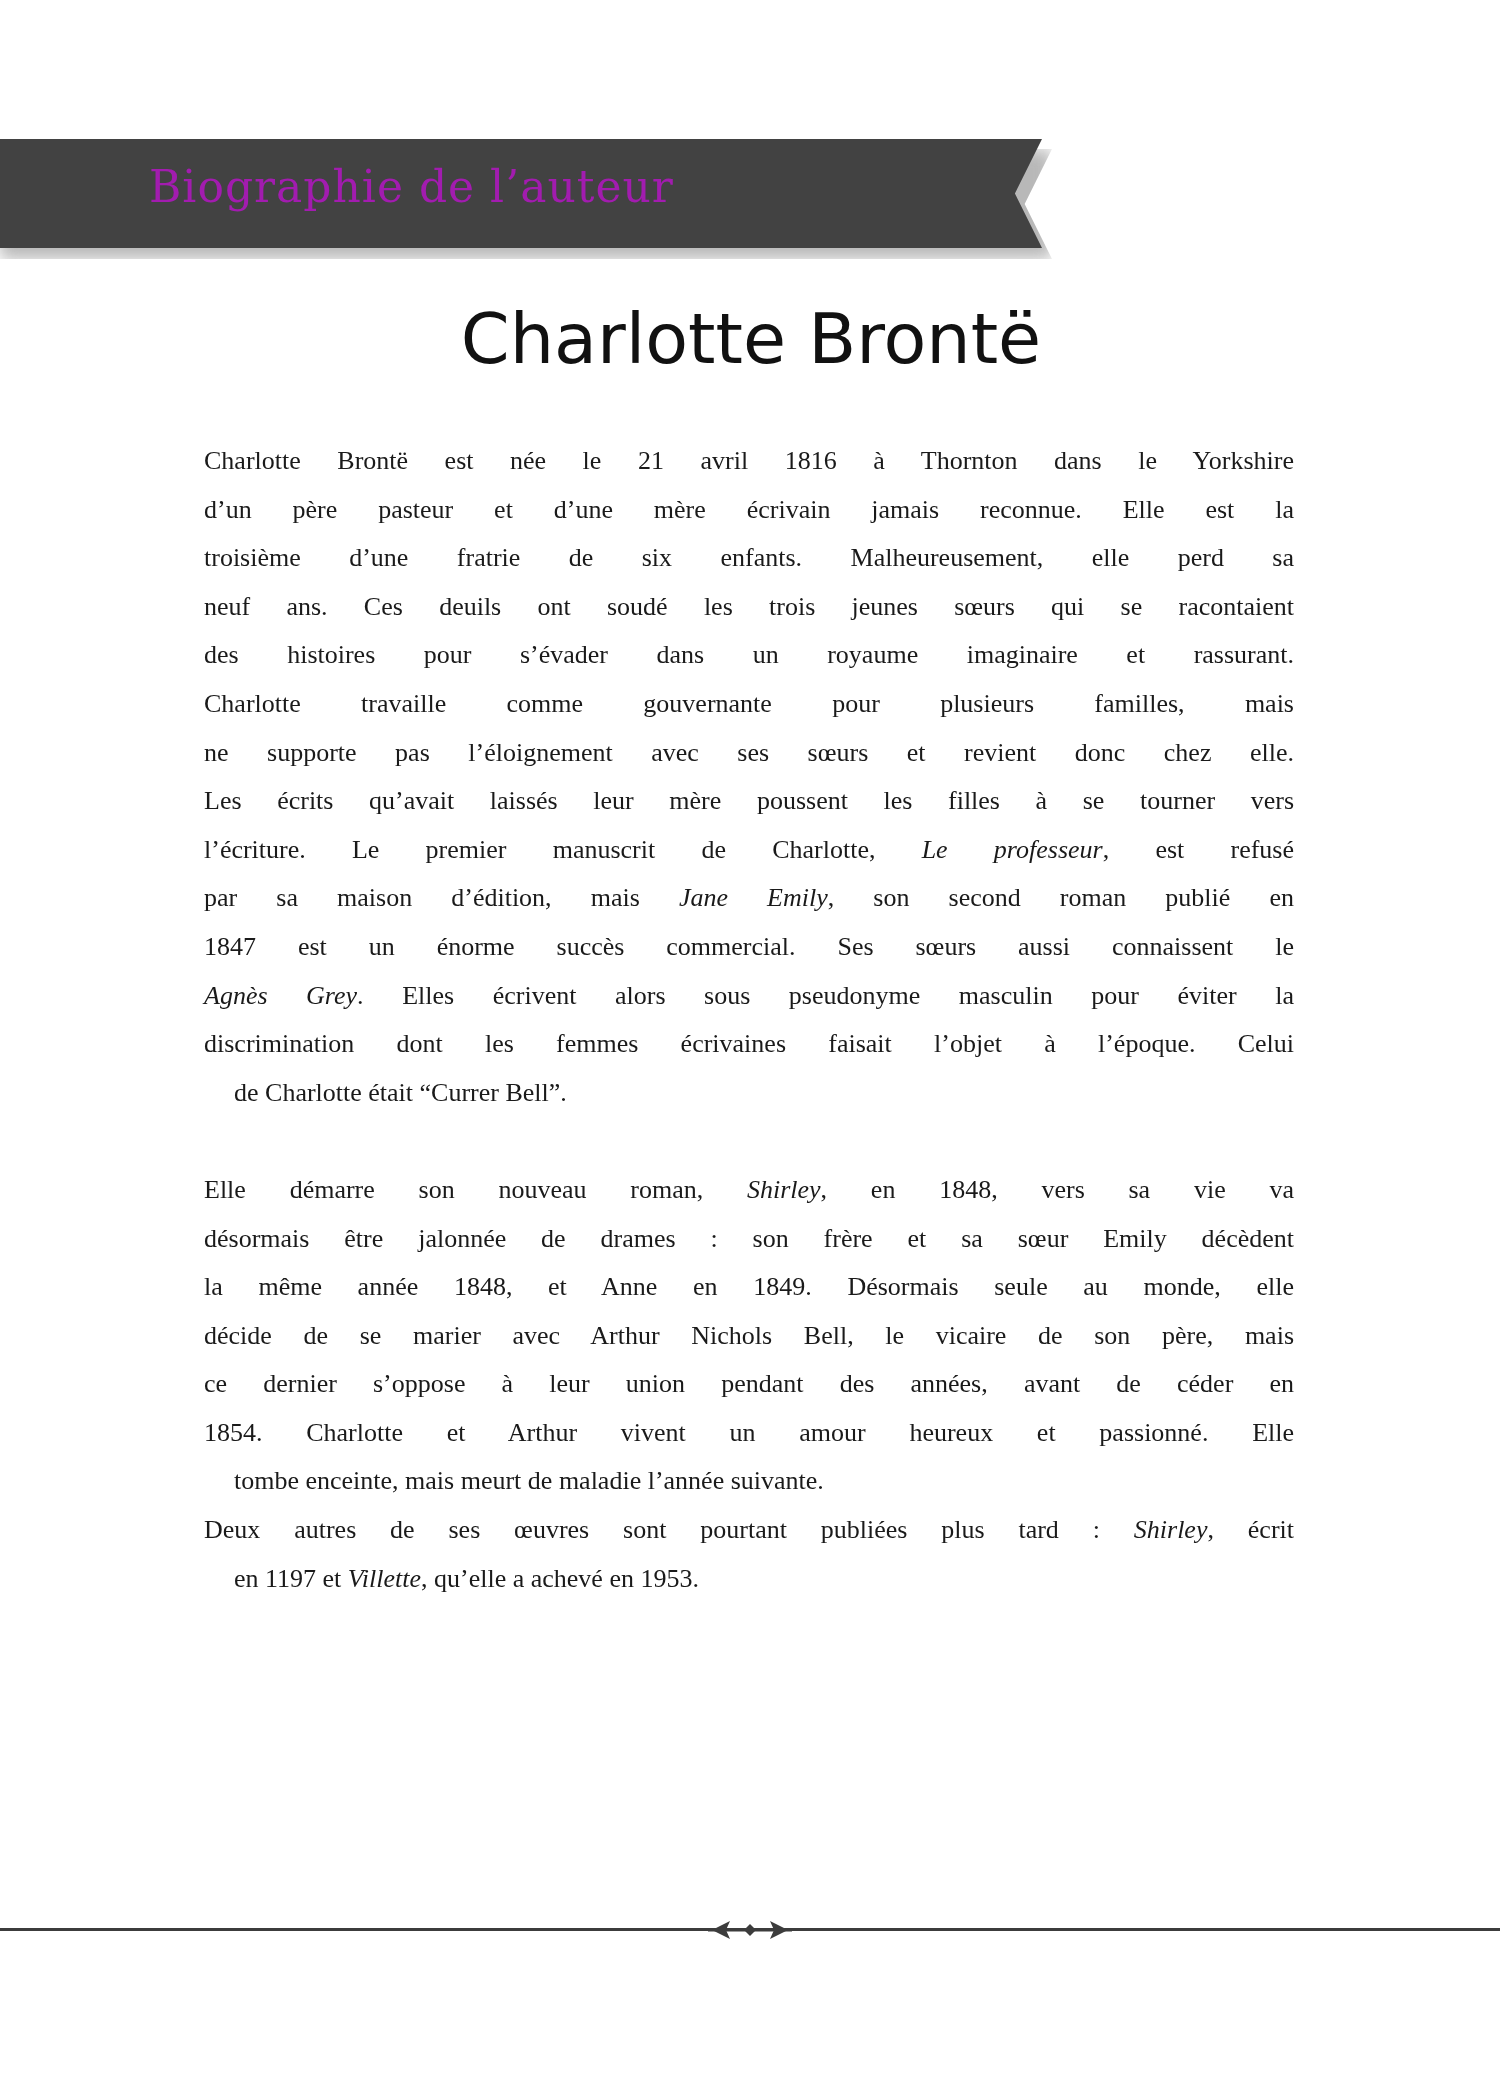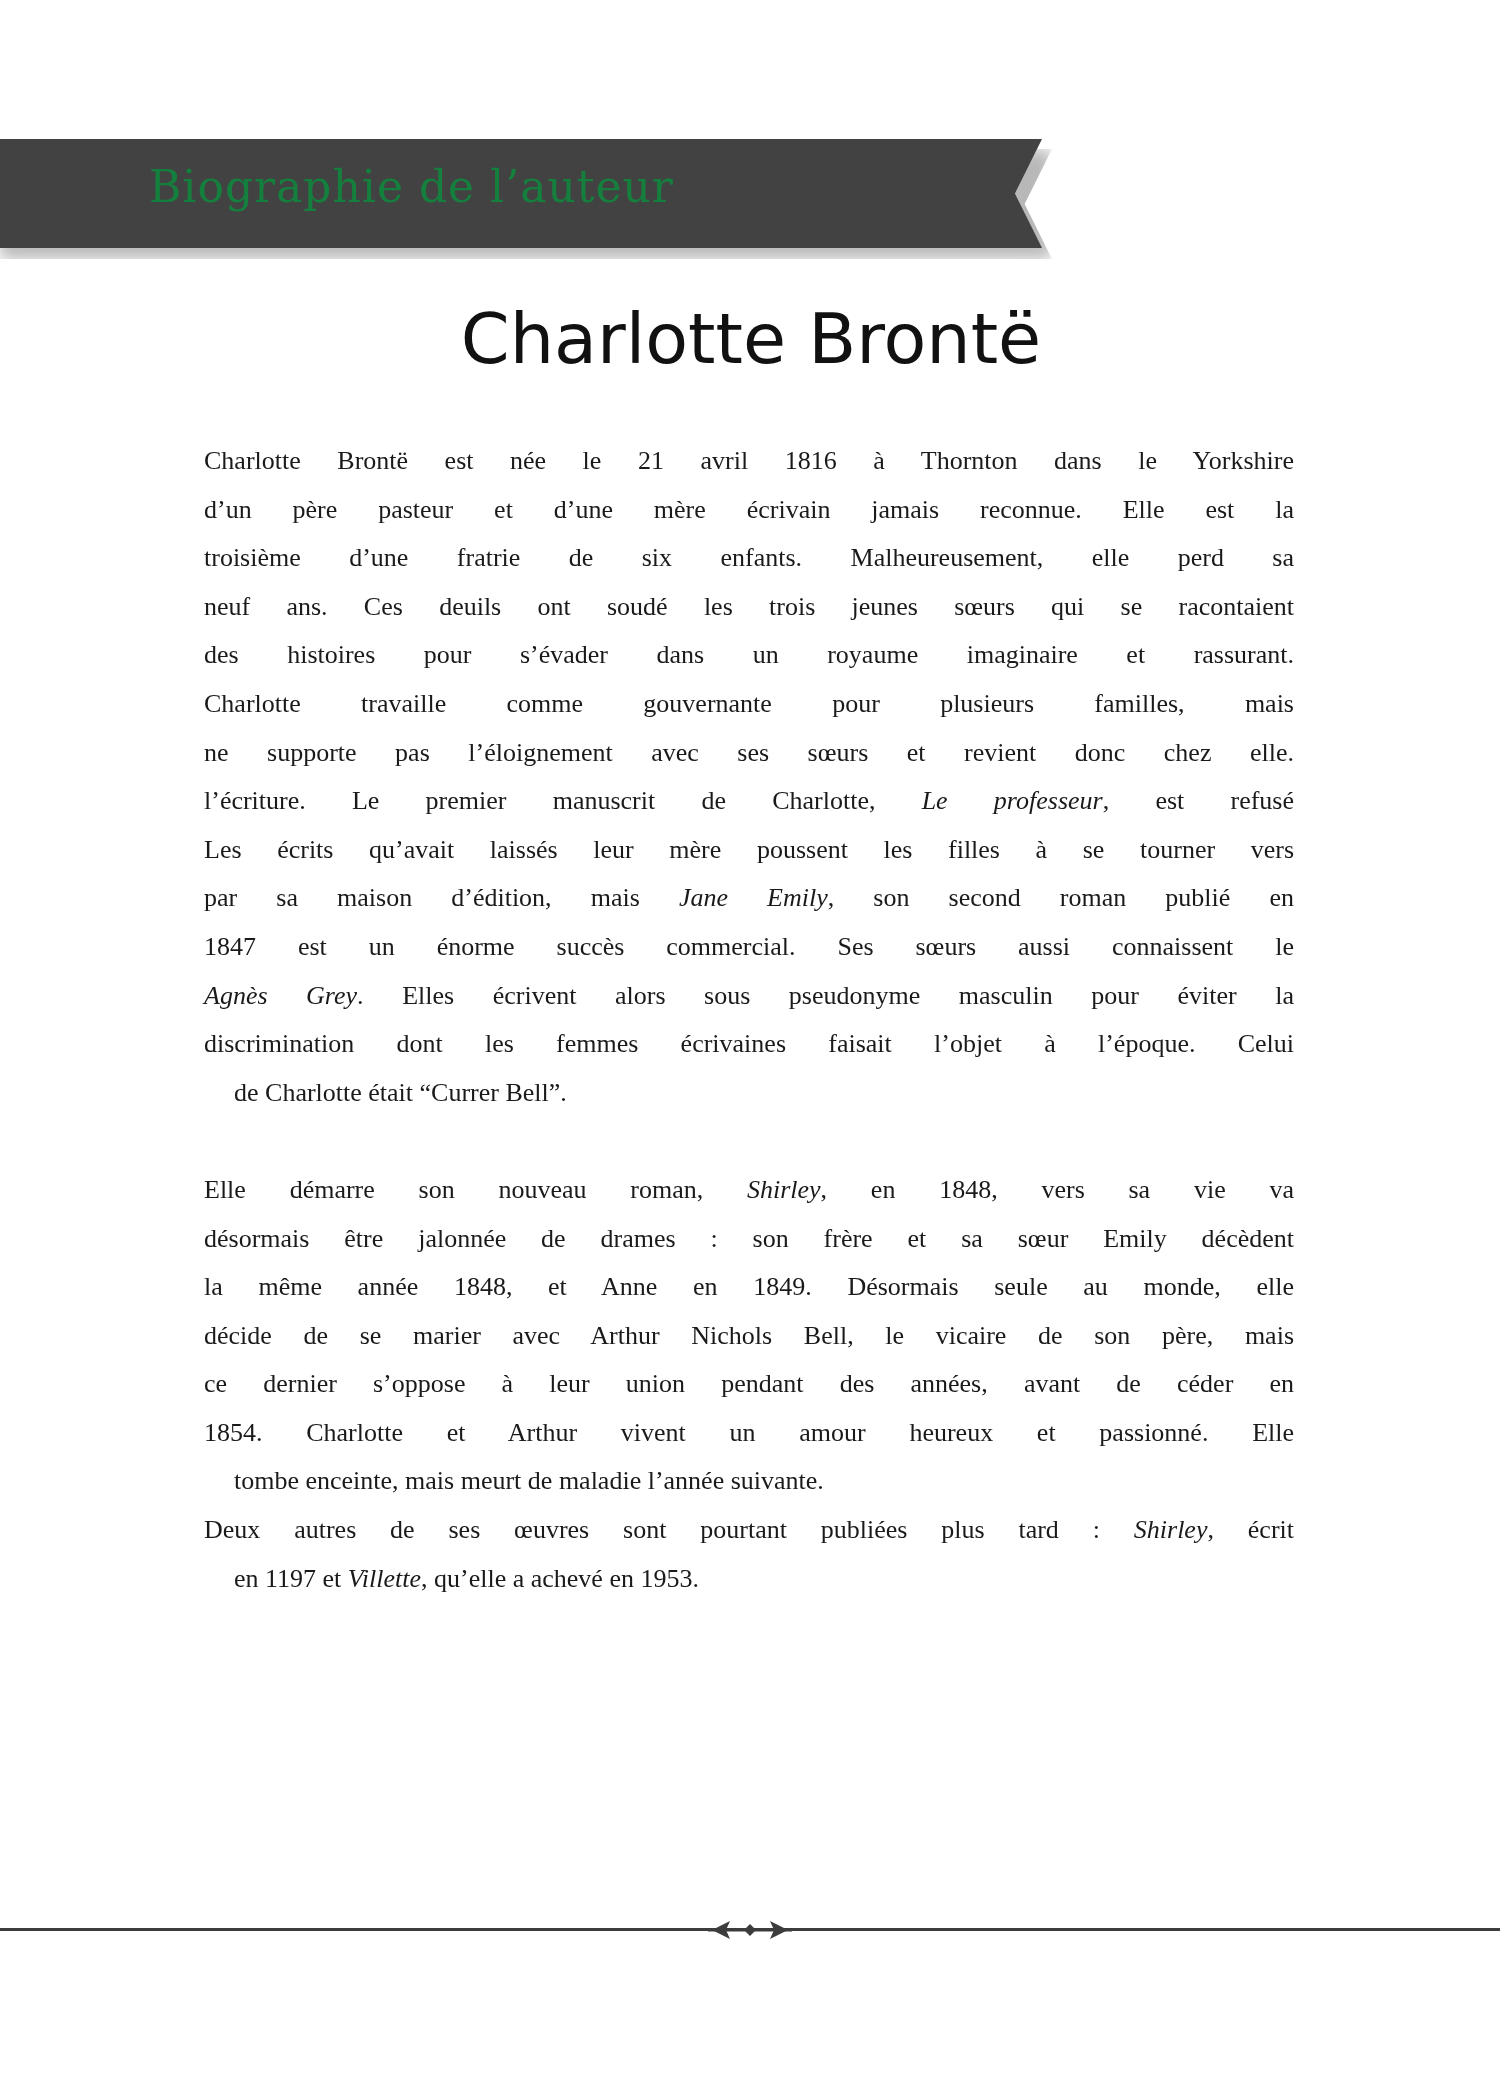--- a/index.html
+++ b/index.html
@@ -2,21 +2,21 @@
 <html><head>
 <meta charset="utf-8">
 <style>
   html, body { margin: 0; padding: 0; background: #ffffff; }
   body { width: 1500px; height: 2076px; position: relative; overflow: hidden; font-family: "Liberation Serif", serif; color: #1a1a1a; }
   .banner-wrap { position: absolute; left: 0; top: 139px; width: 1060px; height: 125px; }
   .banner-shadow { position: absolute; left: 0; top: 10px; width: 1052px; height: 110px; background: #9a9a9a; filter: blur(8px);
     clip-path: polygon(0 0, 100% 0, 97.4% 50%, 100% 100%, 0 100%); opacity: 0.7; }
   .banner { position: absolute; left: 0; top: 0; width: 1042px; height: 109px; background: #424242;
     clip-path: polygon(0 0, 100% 0, 97.4% 50%, 100% 100%, 0 100%); }
-  .banner-title { position: absolute; left: 149px; top: 22px; font-family: "DejaVu Serif", serif; font-size: 44px; color: #15803d; letter-spacing: 1px; white-space: nowrap; }
+  .banner-title { position: absolute; left: 149px; top: 22px; font-family: "DejaVu Serif", serif; font-size: 44px; color: #a21caf; letter-spacing: 1px; white-space: nowrap; }
   .page-title { position: absolute; left: 0; width: 1500px; top: 298px; text-align: center; font-family: "DejaVu Sans", sans-serif; font-size: 70px; color: #111111; padding-left: 1px; }
   .body-text { position: absolute; left: 204px; top: 437px; width: 1090px; font-size: 26px; line-height: 48.6px; }
   .para { margin: 0; }
   .para.gap { margin-top: 48.6px; }
   .line { display: block; text-align: justify; text-align-last: justify; white-space: nowrap; height: 48.6px; overflow: visible; }
   .line.last { text-align-last: left; margin-left: 30px; }
   .line .jw { display: inline; white-space: normal; }
   i { font-style: italic; }
   .footer-rule { position: absolute; left: 0; top: 1928px; width: 1500px; height: 3px; background: #3c3c3c; }
   .footer-ornament { position: absolute; left: 708px; top: 1917px; width: 84px; height: 26px; }
@@ -34,22 +34,22 @@
 
 <div class="body-text" id="body-text">
     <div class="para">
       <span class="line"><span class="jw"><span>Charlotte Brontë est née le 21 avril 1816 à Thornton dans le Yorkshire</span></span></span>
       <span class="line"><span class="jw"><span>d’un père pasteur et d’une mère écrivain jamais reconnue. Elle est la</span></span></span>
       <span class="line"><span class="jw"><span>troisième d’une fratrie de six enfants. Malheureusement, elle perd sa</span></span></span>
       <span class="line"><span class="jw"><span>neuf ans. Ces deuils ont soudé les trois jeunes sœurs qui se racontaient</span></span></span>
       <span class="line"><span class="jw"><span>des histoires pour s’évader dans un royaume imaginaire et rassurant.</span></span></span>
       <span class="line"><span class="jw"><span>Charlotte travaille comme gouvernante pour plusieurs familles, mais</span></span></span>
       <span class="line"><span class="jw"><span>ne supporte pas l’éloignement avec ses sœurs et revient donc chez elle.</span></span></span>
+      <span class="line"><span class="jw"><span>Les écrits qu’avait laissés leur mère poussent les filles à se tourner vers</span></span></span>
       <span class="line"><span class="jw"><span>l’écriture. Le premier manuscrit de Charlotte, </span><i>Le professeur</i><span>, est refusé</span></span></span>
-      <span class="line"><span class="jw"><span>Les écrits qu’avait laissés leur mère poussent les filles à se tourner vers</span></span></span>
       <span class="line"><span class="jw"><span>par sa maison d’édition, mais </span><i>Jane Emily</i><span>, son second roman publié en</span></span></span>
       <span class="line"><span class="jw"><span>1847 est un énorme succès commercial. Ses sœurs aussi connaissent le</span></span></span>
       <span class="line"><span class="jw"><i>Agnès Grey</i><span>. Elles écrivent alors sous pseudonyme masculin pour éviter la</span></span></span>
       <span class="line"><span class="jw"><span>discrimination dont les femmes écrivaines faisait l’objet à l’époque. Celui</span></span></span>
       <span class="line last"><span class="jw"><span>de Charlotte était “Currer Bell”.</span></span></span>
     </div>
     <div class="para gap">
       <span class="line"><span class="jw"><span>Elle démarre son nouveau roman, </span><i>Shirley</i><span>, en 1848, vers sa vie va</span></span></span>
       <span class="line"><span class="jw"><span>désormais être jalonnée de drames : son frère et sa sœur Emily décèdent</span></span></span>
       <span class="line"><span class="jw"><span>la même année 1848, et Anne en 1849. Désormais seule au monde, elle</span></span></span>

